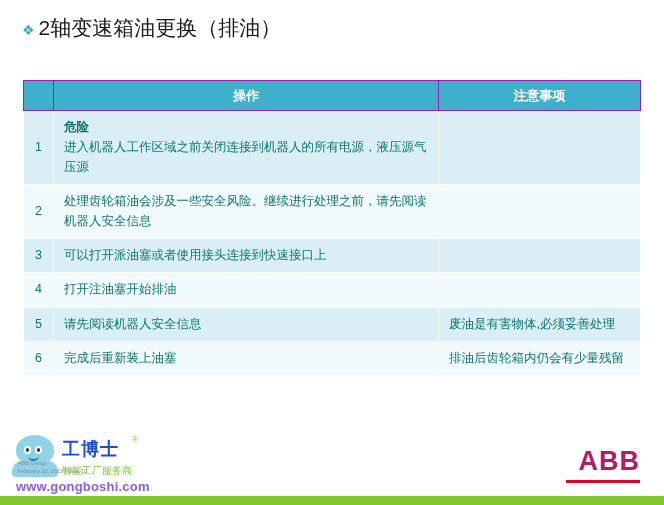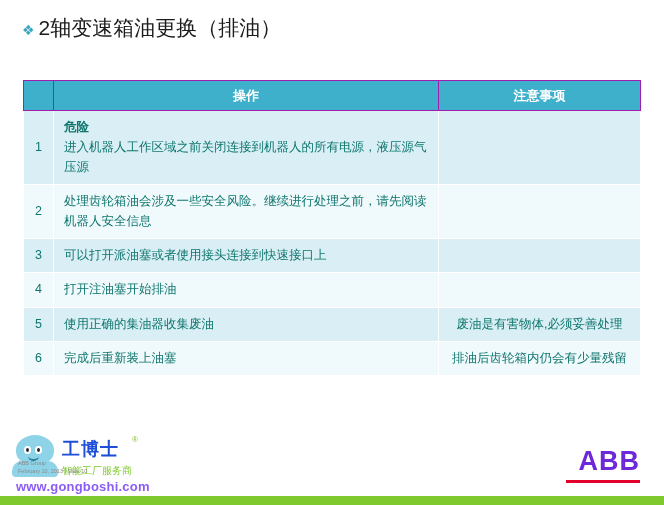--- a/index.html
+++ b/index.html
@@ -74,21 +74,20 @@
     padding: 7px 10px;
     line-height: 1.55;
   }
   table.proc td.num {
     width: 30px;
     text-align: center;
     padding: 7px 2px;
   }
   table.proc td.note {
     width: 202px;
-    text-align: center;
     padding: 7px 10px;
   }
   tr.even td { background: #d9eff5; }
   tr.odd td  { background: #f0f9fb; }
   .danger-label {
     font-weight: bold;
     display: block;
     margin-bottom: 1px;
   }
 
@@ -195,21 +194,21 @@
     line-height: 1.45;
     width: 130px;
   }
 
   .abb-logo {
     position: absolute;
     right: 24px;
     bottom: 28px;
     font-size: 27px;
     font-weight: bold;
-    color: #6d28d9;
+    color: #be185d;
     letter-spacing: 1px;
     font-family: "Liberation Sans", sans-serif;
   }
   .abb-bar {
     position: absolute;
     right: 24px;
     bottom: 22px;
     width: 74px;
     height: 3px;
     background: #e4002b;
@@ -259,21 +258,21 @@
         <td>可以打开派油塞或者使用接头连接到快速接口上</td>
         <td class="note"></td>
       </tr>
       <tr class="odd">
         <td class="num">4</td>
         <td>打开注油塞开始排油</td>
         <td class="note"></td>
       </tr>
       <tr class="even">
         <td class="num">5</td>
-        <td>使用正确的集油器收集废油</td>
+        <td>请先阅读机器人安全信息</td>
         <td class="note">废油是有害物体,必须妥善处理</td>
       </tr>
       <tr class="odd">
         <td class="num">6</td>
         <td>完成后重新装上油塞</td>
         <td class="note">排油后齿轮箱内仍会有少量残留</td>
       </tr>
     </tbody>
   </table>
 </div>

